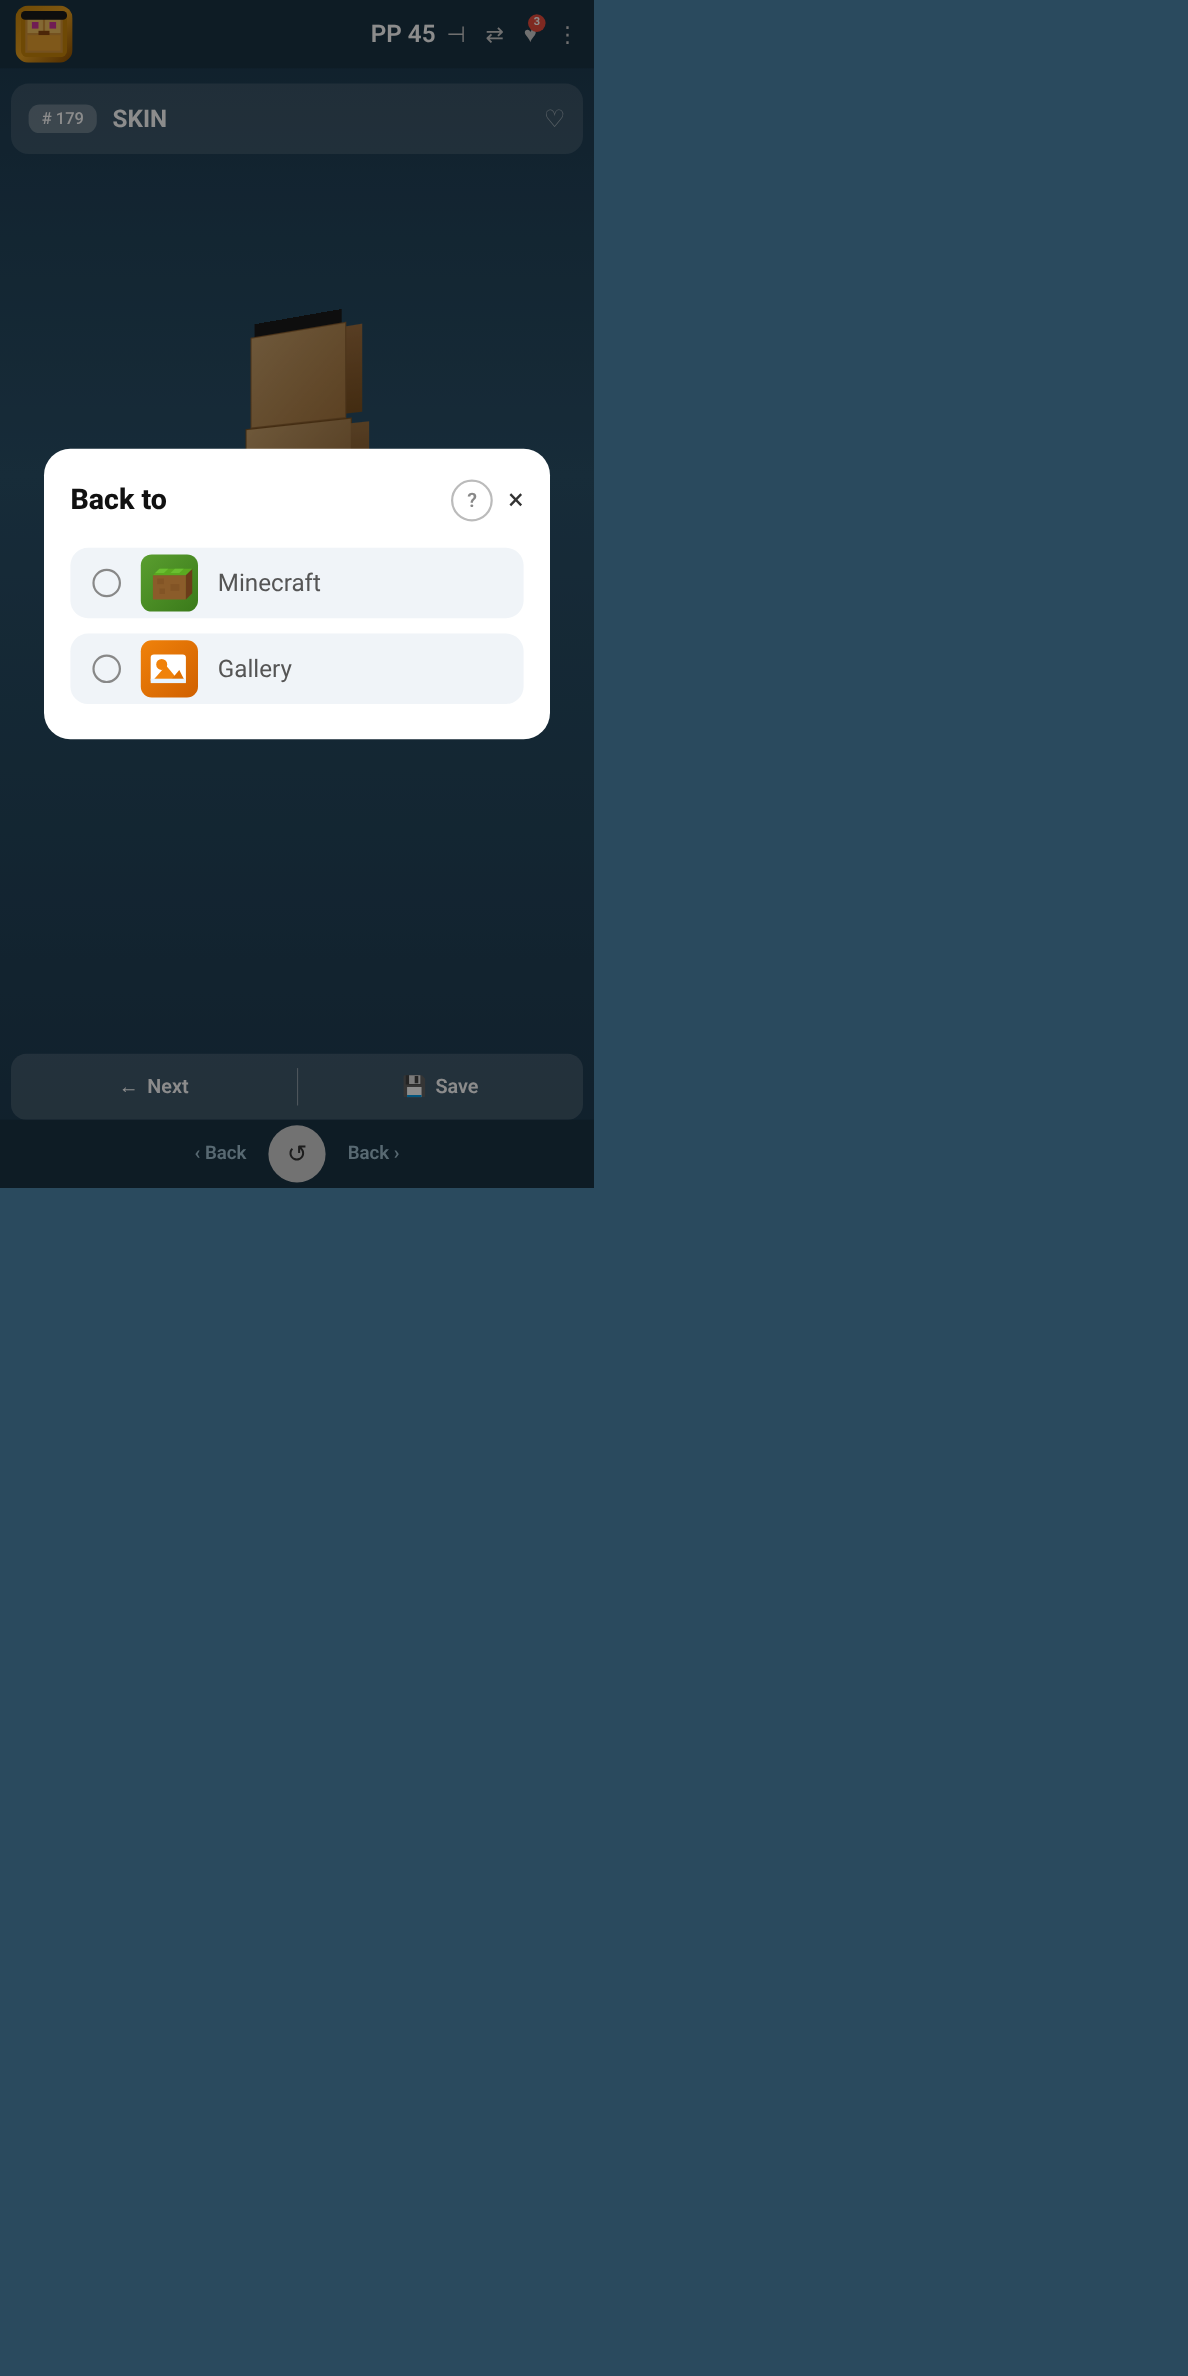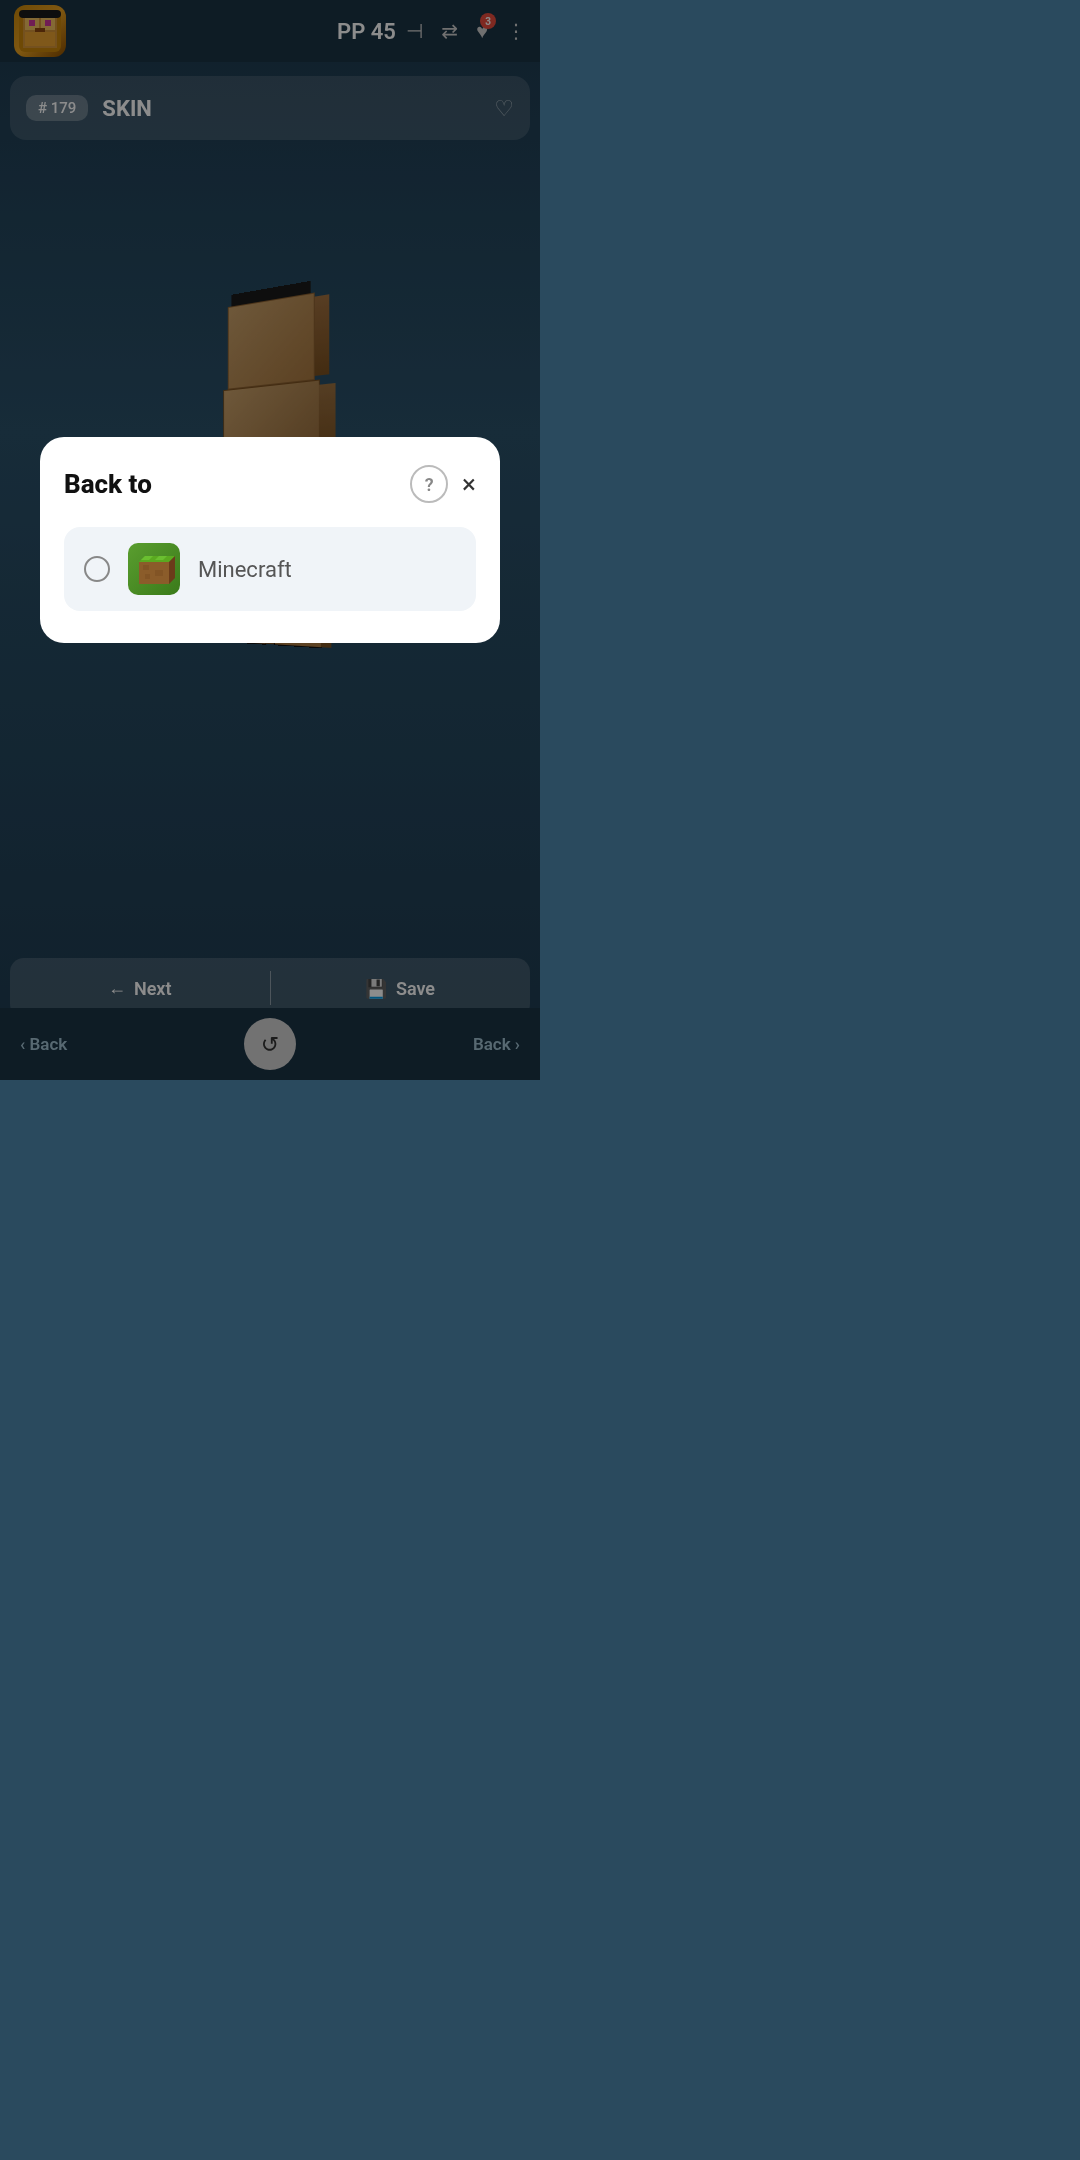--- a/index.html
+++ b/index.html
@@ -211,25 +211,25 @@
     .bottom-divider {
       width: 1px;
       height: 34px;
       background: rgba(255,255,255,0.4);
     }
 
     
     .bottom-nav {
       position: absolute;
       bottom: 0; left: 0; right: 0;
-      height: 72px;
+      height: 62px;
       background: #1a3344;
       display: flex;
       align-items: center;
-      justify-content: space-between;
+      justify-content: center;
       z-index: 1;
     }
     .nav-btn {
       color: #a0c0d0;
       font-size: 17px;
       font-weight: 600;
       cursor: pointer;
       padding: 10px 20px;
     }
     .nav-center-btn {
@@ -292,21 +292,21 @@
       font-size: 26px;
       color: #333;
       cursor: pointer;
       line-height: 1;
     }
 
     
     .option-row {
       background: #f0f4f8;
       border-radius: 16px;
-      height: 84px;
+      height: 64px;
       display: flex;
       align-items: center;
       padding: 0 20px;
       gap: 18px;
       margin-bottom: 14px;
       cursor: pointer;
     }
     .option-row:last-child {
       margin-bottom: 0;
     }
@@ -451,14 +451,30 @@
           <rect x="22" y="22" width="8" height="6" fill="#7a4c20" opacity="0.5"></rect>
           <rect x="12" y="26" width="5" height="5" fill="#7a4c20" opacity="0.5"></rect>
 
           <polygon points="8,12 16,12 20,8 12,8" fill="#6abf30"></polygon>
           <polygon points="22,12 30,12 34,8 26,8" fill="#6abf30"></polygon>
         </svg>
       </div>
       <div class="option-label">Minecraft</div>
     </div>
 
+    <div class="option-row">
+      <div class="radio-circle"></div>
+      <div class="option-icon gallery">
+        <svg width="42" height="42" viewBox="0 0 42 42">
+
+          <rect x="4" y="8" width="32" height="26" rx="3" fill="white"></rect>
+
+          <circle cx="14" cy="17" r="5" fill="#f0820a"></circle>
+
+          <polygon points="4,34 18,18 28,30" fill="#f0820a"></polygon>
+          <polygon points="20,34 30,22 36,34" fill="#e07000"></polygon>
+          <rect x="4" y="30" width="32" height="4" fill="#e8f4ff"></rect>
+        </svg>
+      </div>
+      <div class="option-label">Gallery</div>
+    </div>
   </div>
 </div>
 
 </body></html>

